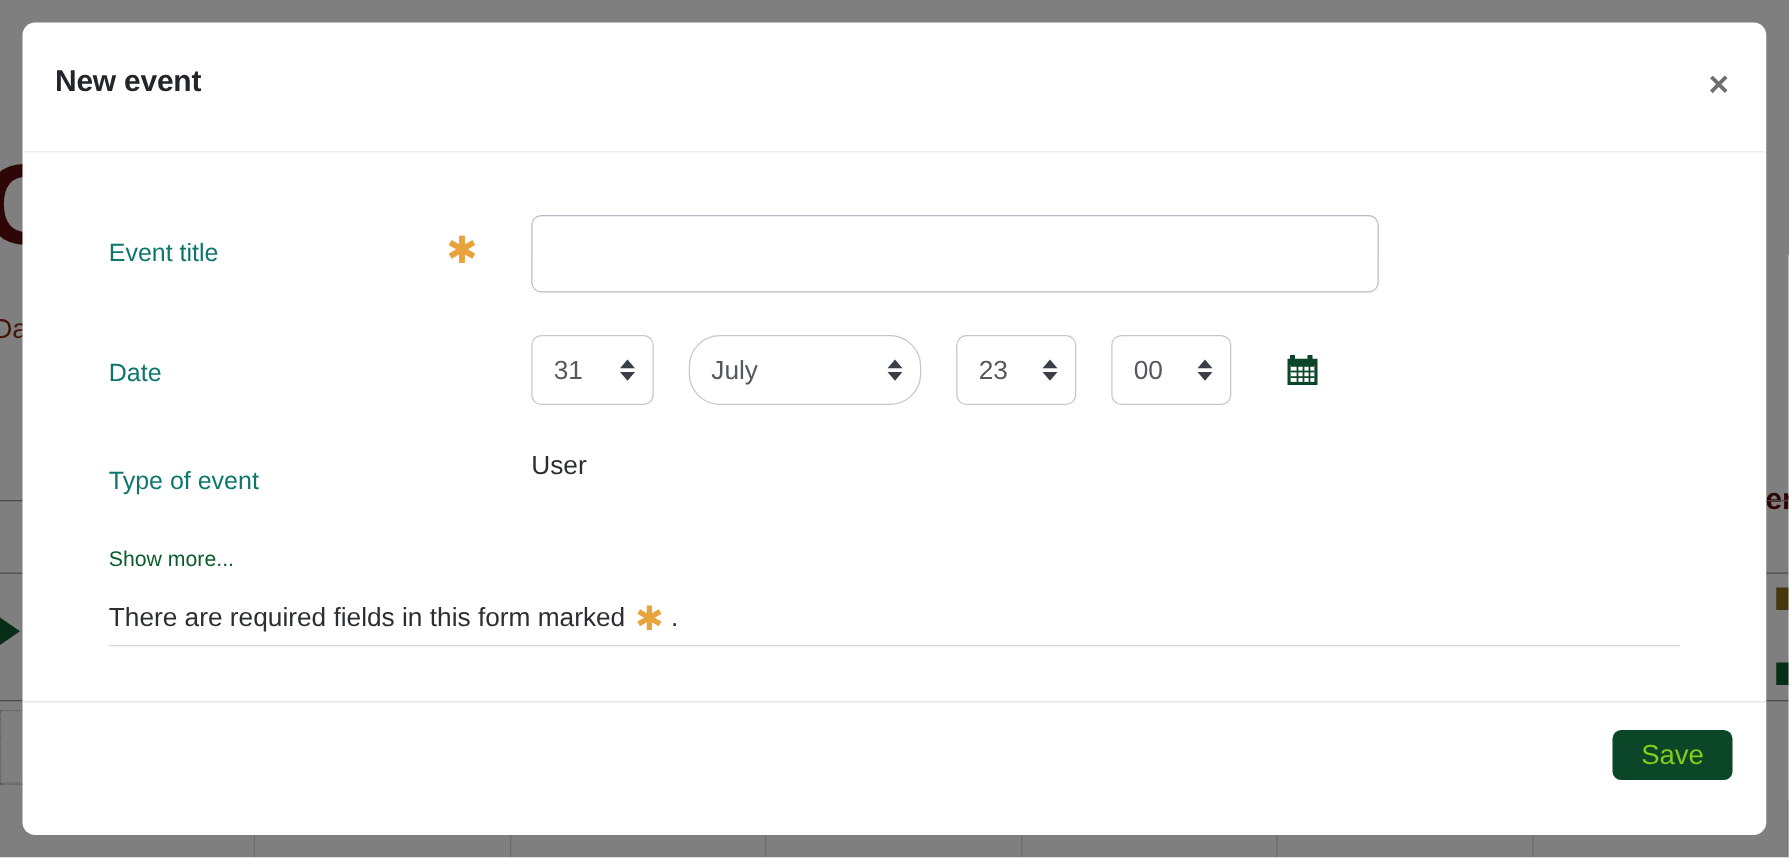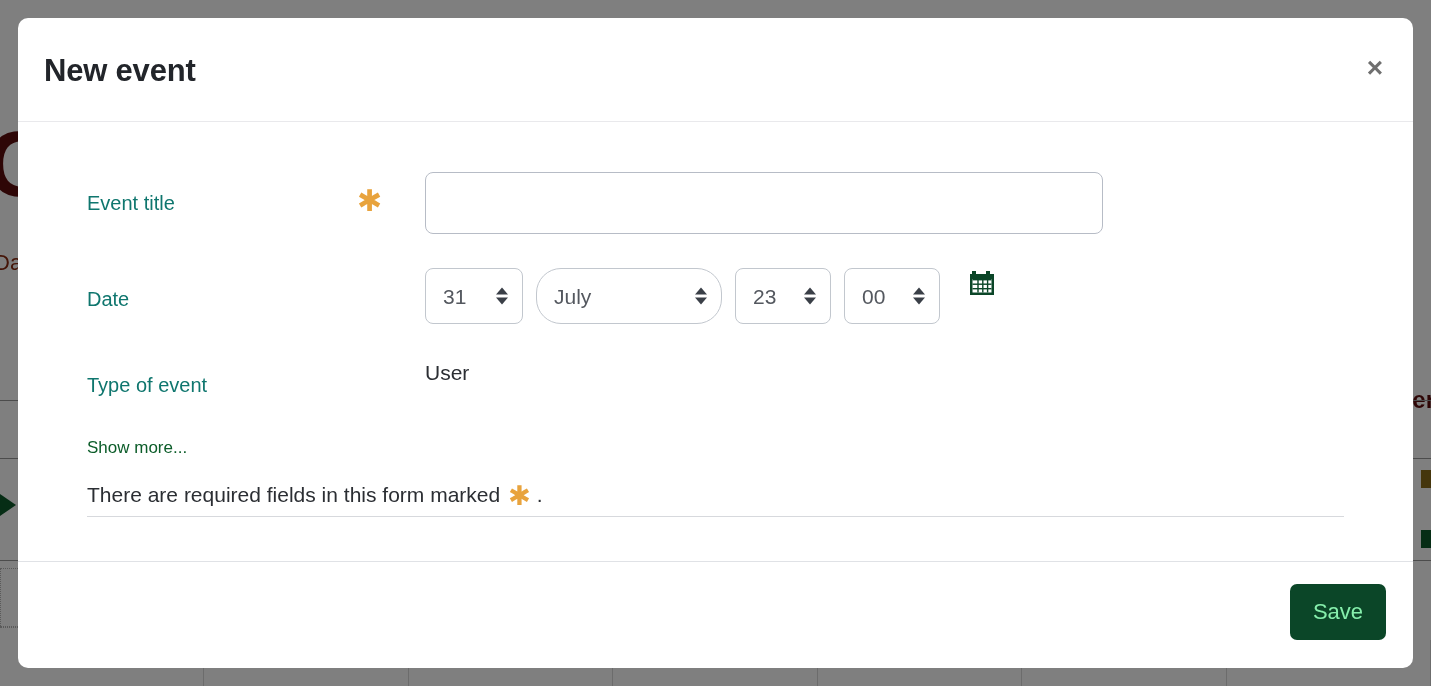--- a/index.html
+++ b/index.html
@@ -137,21 +137,21 @@
     position: relative;
     height: 104px;
     flex: 0 0 104px;
     border-bottom: 1px solid #e9e9ec;
     box-sizing: border-box;
   }
   .modal-title {
     position: absolute;
     left: 26px;
     top: 34px;
-    font-size: 31px;
+    font-size: 24px;
     font-weight: bold;
     color: #22252a;
     line-height: 1.2;
     letter-spacing: -0.2px;
   }
   .close-button {
     position: absolute;
     right: 18px;
     top: 30px;
     width: 40px;
@@ -224,21 +224,22 @@
     color: #2b2e33;
     padding: 0 14px;
     outline: none;
   }
 
   .date-group {
     position: absolute;
     left: 407px;
     top: 0px;
     display: flex;
-    gap: 13px;
+    align-items: center;
+    gap: 28px;
   }
   .select-box {
     position: relative;
     height: 56px;
     box-sizing: border-box;
     border: 1px solid #c2c7ce;
     border-radius: 8px;
     background: #ffffff;
     display: flex;
     align-items: center;
@@ -347,23 +348,23 @@
     flex: 0 0 107px;
     height: 107px;
     border-top: 1px solid #e0e2e6;
     box-sizing: border-box;
   }
   .save-button {
     position: absolute;
     right: 27px;
     top: 22px;
     min-width: 96px;
-    height: 56px;
+    height: 40px;
     background: #0b4628;
-    color: #86efac;
+    color: #84cc16;
     border: none;
     border-radius: 7px;
     font-family: "Liberation Sans", sans-serif;
     font-size: 22px;
     line-height: 1;
     padding: 0 22px;
     cursor: pointer;
   }
 </style>
 </head>

